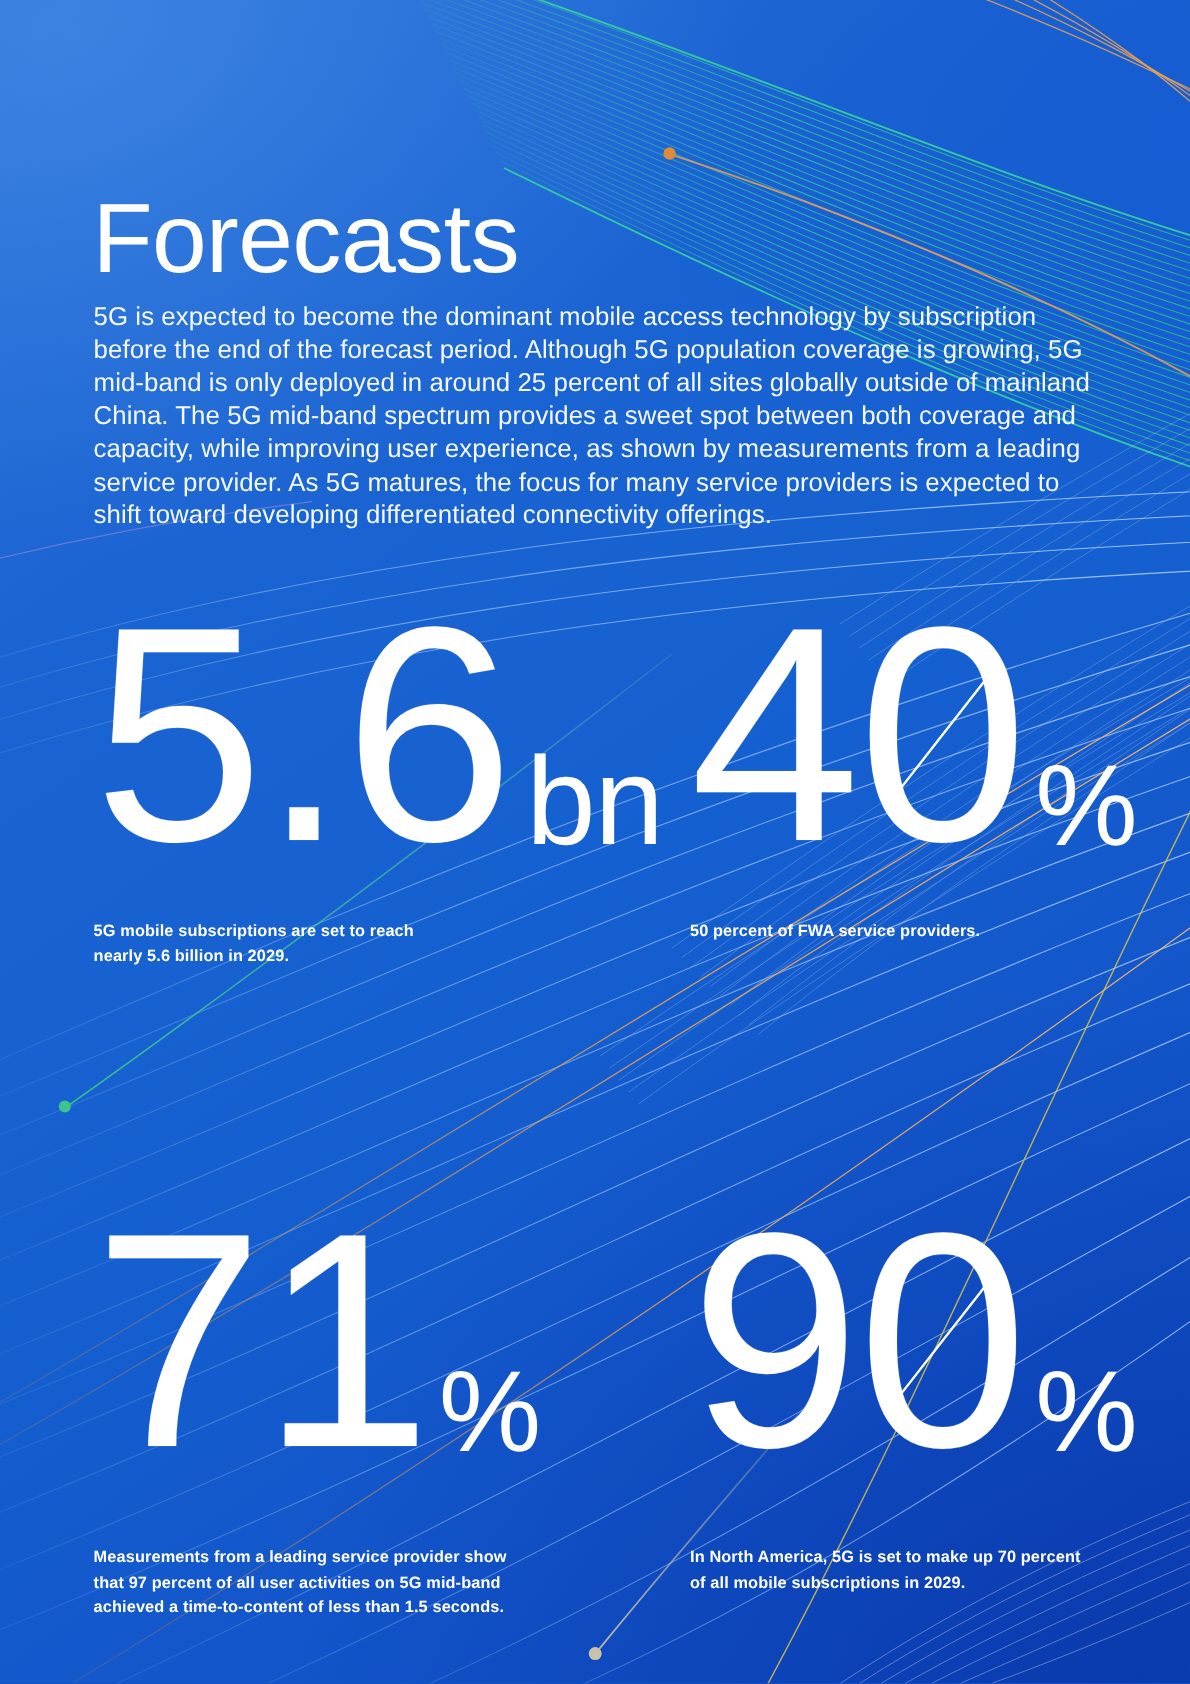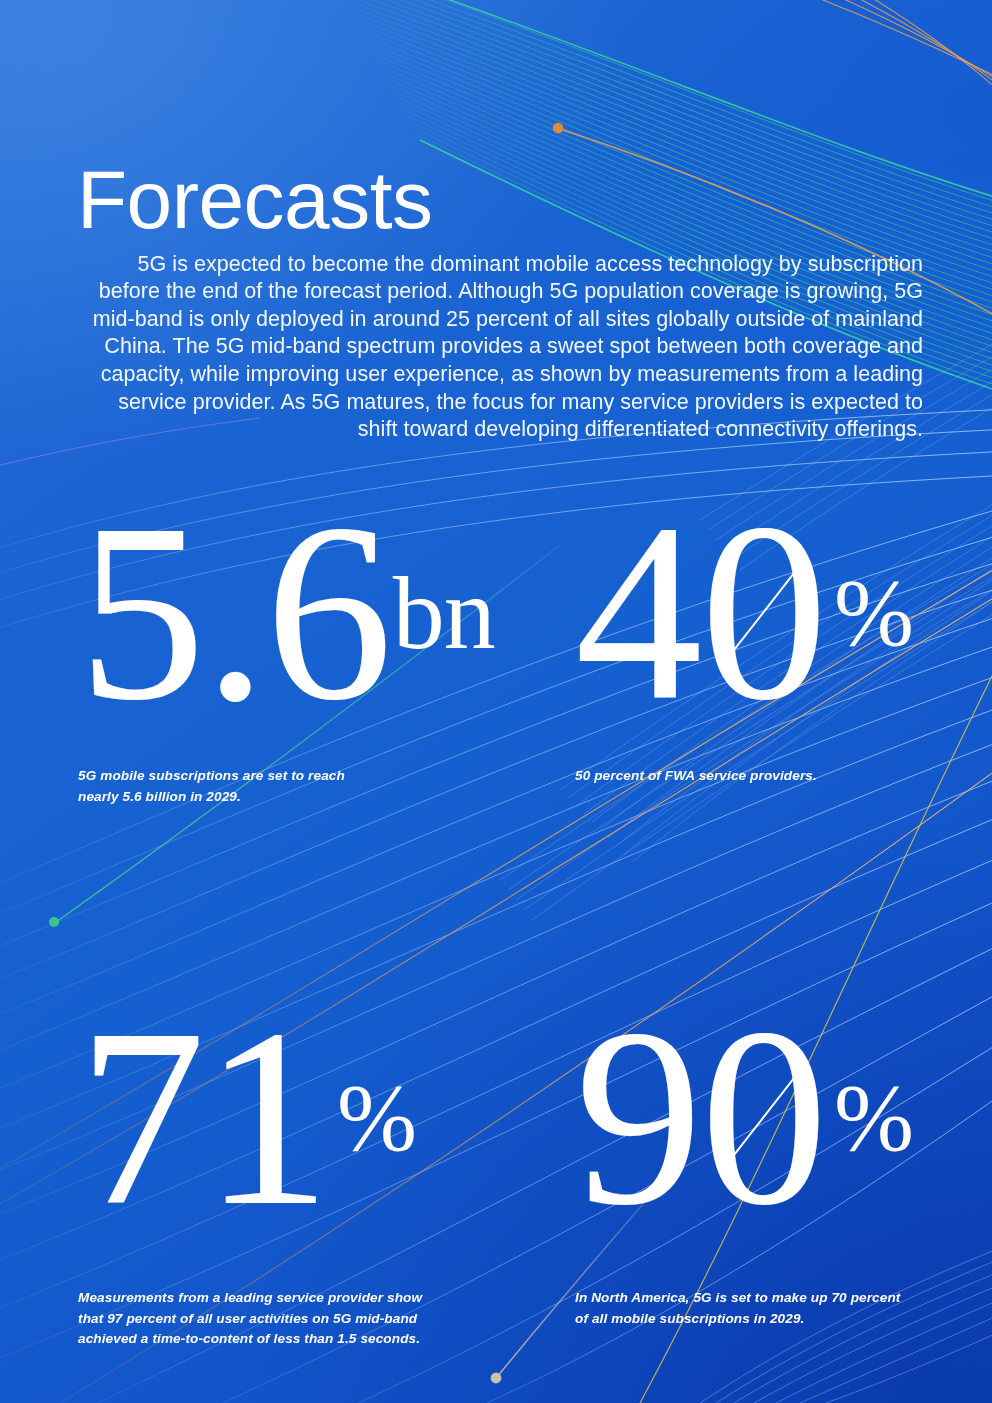--- a/index.html
+++ b/index.html
@@ -55,51 +55,49 @@
   .intro-paragraph {
     position: absolute;
     left: 78px;
     top: 229px;
     width: 845px;
     font-size: 21.5px;
     font-weight: 300;
     line-height: 1.285;
     color: #f4f8ff;
     letter-spacing: 0.05px;
-    text-align: right;
   }
 
   
   .stat-block { position: absolute; }
   .stat-tl { left: 78px;  top: 505px;  width: 430px; }
   .stat-tr { left: 575px; top: 505px;  width: 415px; }
   .stat-bl { left: 78px;  top: 1010px; width: 430px; }
   .stat-br { left: 575px; top: 1010px; width: 415px; }
 
   .stat-figure {
     display: flex;
-    align-items: center;
+    align-items: flex-end;
     color: #ffffff;
     height: 215px;
-    font-family: Liberation Serif, serif;
   }
   .stat-number {
     font-size: 255px;
     font-weight: 100;
     line-height: 215px;
     letter-spacing: -2px;
     white-space: nowrap;
     -webkit-text-stroke: 0.2px rgba(255,255,255,0.55);
   }
   .stat-unit {
     font-size: 104px;
     font-weight: 100;
     line-height: 1;
     letter-spacing: -1px;
-    margin-left: 2px;
+    margin-left: 12px;
     white-space: nowrap;
   }
   .stat-unit.pct { margin-left: 8px; font-size: 96px; }
 
   
   .zero-wrap { position: relative; display: inline-block; }
   .zero-slash {
     position: absolute;
     left: 50%;
     top: 50%;
@@ -111,21 +109,20 @@
     border-radius: 2px;
   }
 
   .stat-caption {
     margin-top: 46px;
     font-size: 13.6px;
     font-weight: 700;
     line-height: 1.52;
     color: #ffffff;
     letter-spacing: 0.1px;
-    font-style: italic;
   }
   .stat-bl .stat-caption,
   .stat-br .stat-caption { margin-top: 63px; }
 
   .cap-line { display: block; white-space: nowrap; }
 </style>
 </head>
 <body>
 
 <div id="page">

